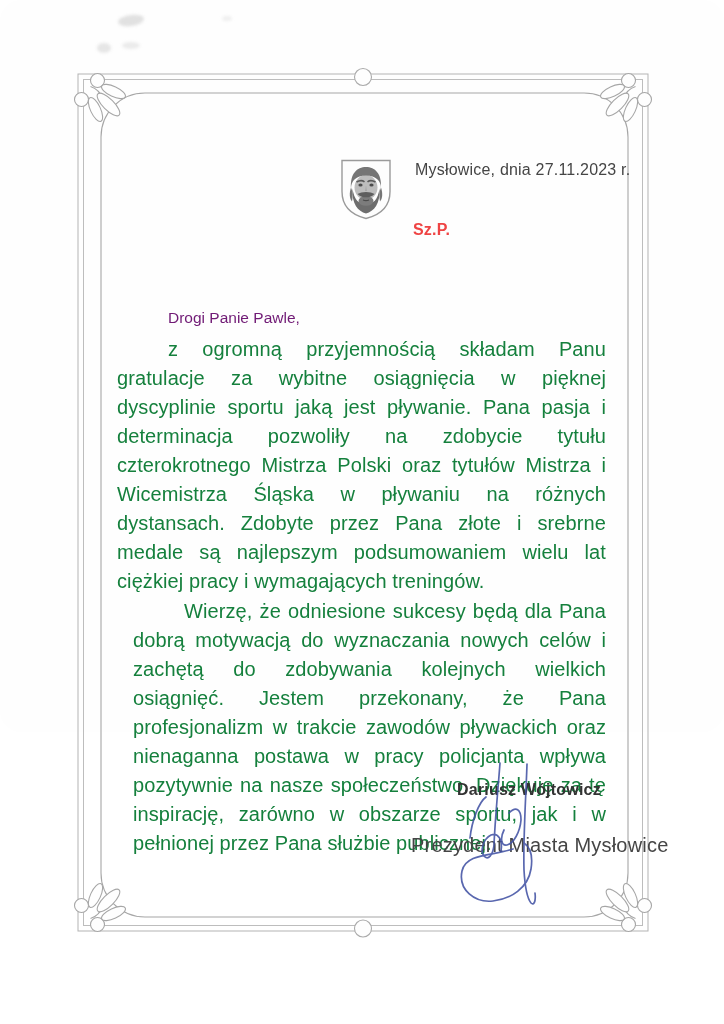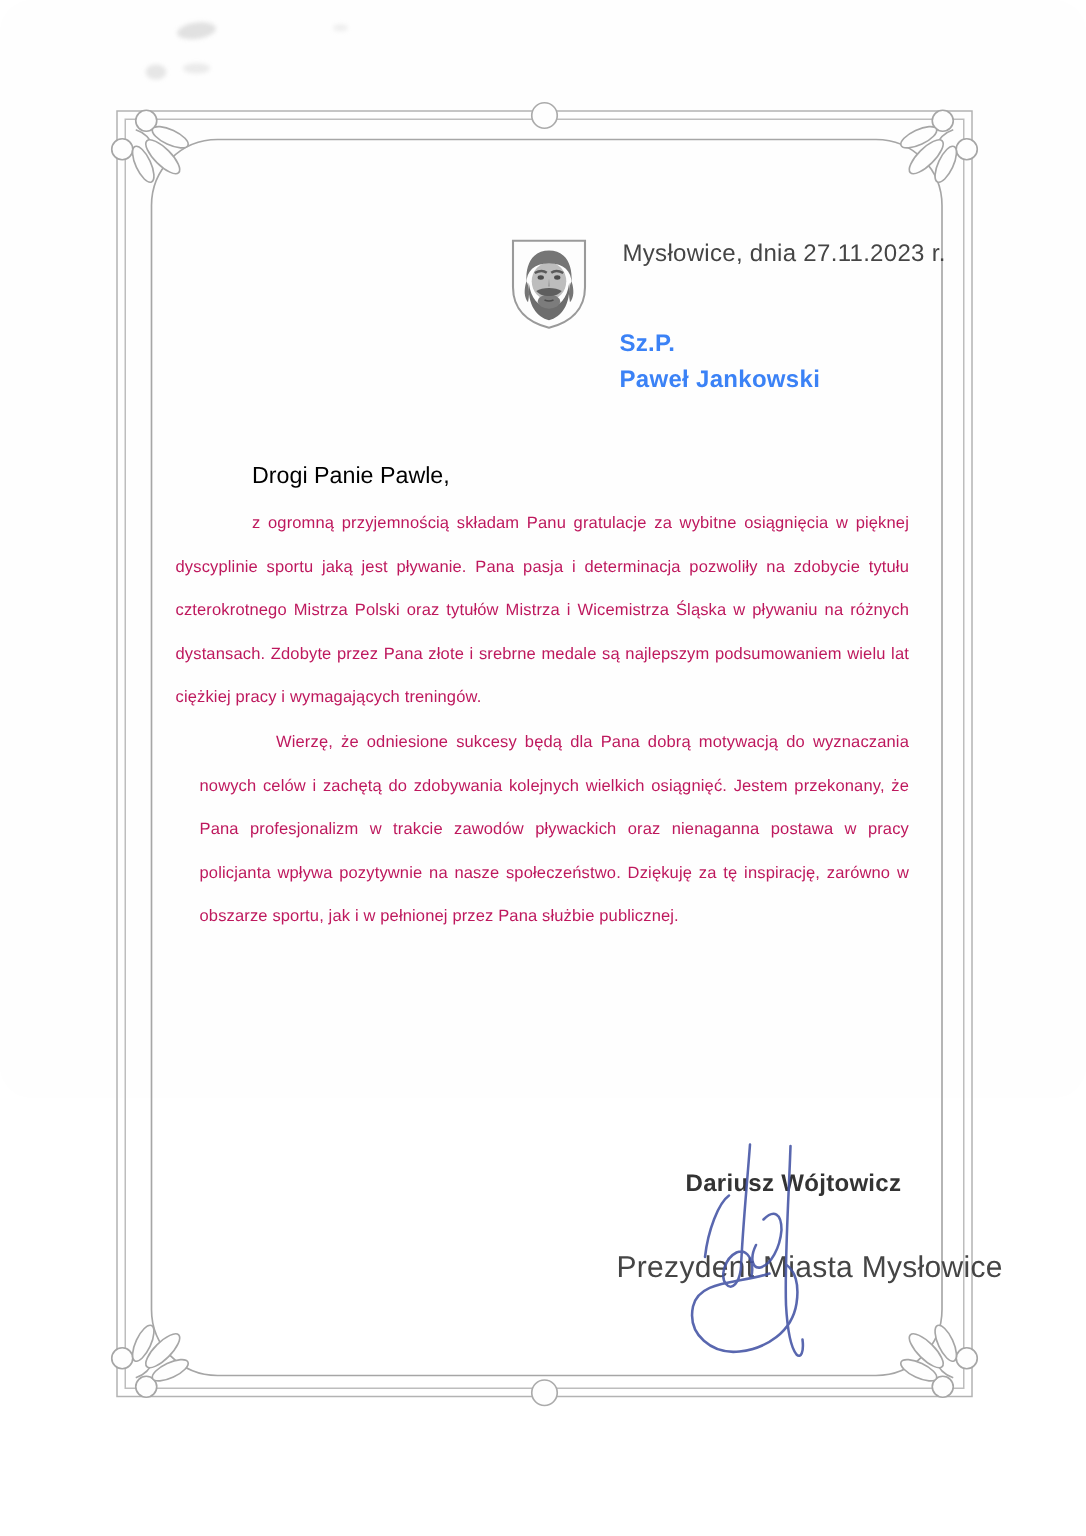--- a/index.html
+++ b/index.html
@@ -21,31 +21,31 @@
   .smudge-4 { left: 222px; top: 16px; width: 10px; height: 5px;  background: rgba(180,180,180,.20); }
 
   .crest { position: absolute; left: 339px; top: 157px; width: 54px; height: 65px; }
 
   .date-line {
     position: absolute; left: 415px; top: 161px;
     font-size: 16px; color: #454545; letter-spacing: .2px;
   }
   .recipient {
     position: absolute; left: 413px; top: 218px;
-    font-size: 16px; font-weight: bold; color: #3b82f6;
+    font-size: 16px; font-weight: bold; color: #ef4444;
     line-height: 24px; letter-spacing: .2px;
   }
   .greeting {
     position: absolute; left: 168px; top: 309px;
-    font-size: 15.5px; color: #000000;
+    font-size: 15.5px; color: #701a75;
   }
   .letter-body {
     position: absolute; left: 117px; top: 335px; width: 489px;
-    font-size: 11px; line-height: 29px; text-align: justify;
-    color: #be185d; letter-spacing: .1px;
+    font-size: 20px; line-height: 29px; text-align: justify;
+    color: #15803d; letter-spacing: .1px;
   }
   .letter-body p { margin: 0; text-indent: 51px; }
   .letter-body p + p { margin-top: 1px; margin-left: 16px; }
 
   .sig-name {
     position: absolute; left: 457px; top: 781px;
     font-size: 16px; font-weight: bold; color: #333333; letter-spacing: .2px;
   }
   .sig-title {
     position: absolute; left: 411px; top: 834px;
@@ -107,21 +107,20 @@
       <path d="M13.5,31 C12.5,46 19,54 27,56 C35,54 41.5,46 40.5,31 C39,42 34,47 27,47 C20,47 15,42 13.5,31 Z" fill="#6d6d6d"></path>
       <ellipse cx="27" cy="43.5" rx="7.5" ry="4.8" fill="#7c7c7c"></ellipse>
       <path d="M18.5,36.5 C22.5,33.8 31.5,33.8 35.5,36.5 C33.5,39 30.5,39.8 27,39.8 C23.5,39.8 20.5,39 18.5,36.5 Z" fill="#5e5e5e"></path>
       <path d="M24,42.5 C26,43.4 28,43.4 30,42.5" fill="none" stroke="#4c4c4c" stroke-width="1.1"></path>
     </g>
   </svg>
 
   <div class="date-line">Mysłowice, dnia 27.11.2023 r.</div>
   <div class="recipient">
     <div>Sz.P.</div>
-    <div>Paweł Jankowski</div>
   </div>
 
   <div class="greeting">Drogi Panie Pawle,</div>
   <div class="letter-body">
     <p>z ogromną przyjemnością składam Panu gratulacje za wybitne osiągnięcia w pięknej dyscyplinie sportu jaką jest pływanie. Pana pasja i determinacja pozwoliły na zdobycie tytułu czterokrotnego Mistrza Polski oraz tytułów Mistrza i Wicemistrza Śląska w pływaniu na różnych dystansach. Zdobyte przez Pana złote i srebrne medale są najlepszym podsumowaniem wielu lat ciężkiej pracy  i wymagających treningów.</p>
     <p>Wierzę, że odniesione sukcesy będą dla Pana dobrą motywacją do wyznaczania nowych celów i zachętą do zdobywania kolejnych wielkich osiągnięć. Jestem przekonany, że Pana profesjonalizm w trakcie zawodów pływackich oraz nienaganna postawa w pracy policjanta wpływa pozytywnie na nasze społeczeństwo. Dziękuję za tę inspirację, zarówno  w obszarze sportu, jak i w pełnionej przez Pana  służbie publicznej.</p>
   </div>
 
   <div class="sig-name">Dariusz Wójtowicz</div>
   <div class="sig-title">Prezydent Miasta Mysłowice</div>

